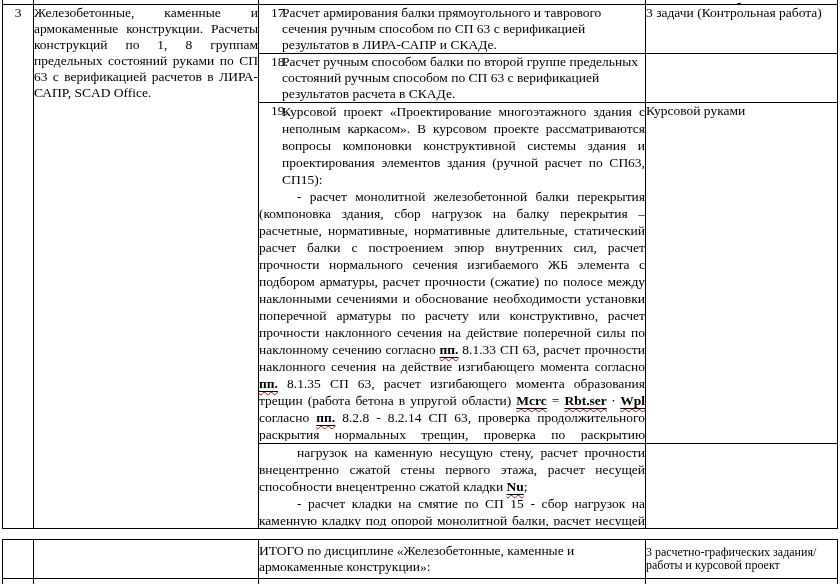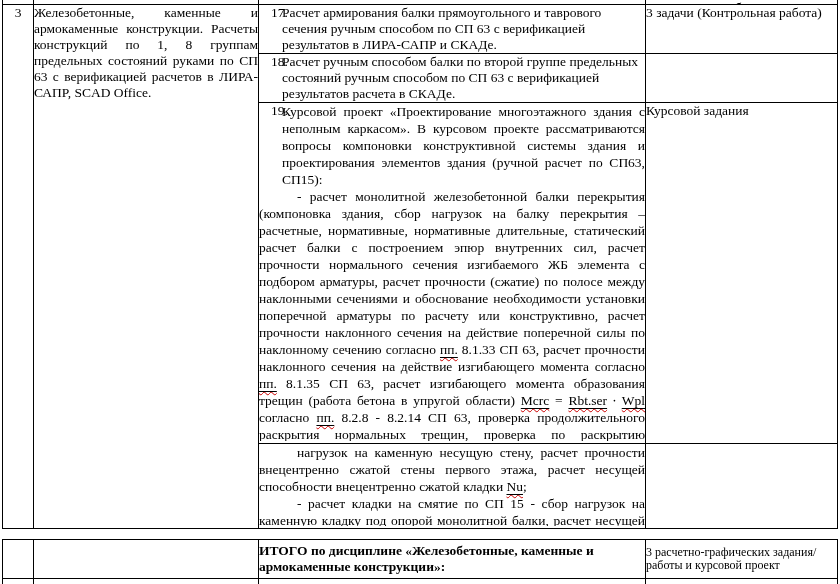--- a/index.html
+++ b/index.html
@@ -28,23 +28,23 @@
   .item .num{position:absolute;left:12px;top:0;}
   .just{text-align:justify;}
   p.par{margin:0;text-indent:38px;text-align:justify;line-height:17px;}
   .cp-intro{line-height:17px;}
   .fix337{height:338px;overflow:hidden;}
   .fix80{height:82px;overflow:hidden;}
   
   .wavy{text-decoration-line:underline;text-decoration-style:wavy;
         text-decoration-color:#cc0000;text-decoration-thickness:1px;
         text-underline-offset:3px;}
-  .wavy .u{text-decoration:underline solid #000 1px;}
+  .wavy .u{text-decoration:underline solid #000 1px;font-weight:bold;}
   
-  .total-cell{vertical-align:middle !important;padding:2px 8px 2px 29px;font-weight:bold;}
+  .total-cell{vertical-align:middle !important;padding:2px 8px 2px 29px;}
   .total-result-cell{vertical-align:middle !important;
                      font-size:12px;line-height:13px;padding:1px 6px;}
 </style>
 </head>
 <body>
 
 <div class="screen">
 
   <table class="doc main">
     <colgroup>
@@ -99,21 +99,21 @@
         <div class="fix337">
           <div class="item">
             <span class="num">19.</span>
             <div class="just cp-intro">Курсовой проект «Проектирование многоэтажного здания с неполным каркасом». В курсовом проекте рассматриваются вопросы компоновки конструктивной системы здания и проектирования элементов здания (ручной расчет по СП63, СП15):</div>
           </div>
           <p class="par">- расчет монолитной железобетонной балки перекрытия (компоновка здания, сбор нагрузок на балку перекрытия – расчетные, нормативные, нормативные длительные, статический расчет балки с построением эпюр внутренних сил, расчет прочности нормального сечения изгибаемого ЖБ элемента с подбором арматуры, расчет прочности (сжатие) по полосе между наклонными сечениями и обоснование необходимости установки поперечной арматуры по расчету или конструктивно, расчет прочности наклонного сечения на действие поперечной силы по наклонному сечению согласно <span class="wavy"><span class="u">пп.</span></span> 8.1.33 СП 63, расчет прочности наклонного сечения на действие изгибающего момента согласно <span class="wavy"><span class="u">пп.</span></span> 8.1.35 СП 63, расчет изгибающего момента образования трещин (работа бетона в упругой области) <span class="wavy"><span class="u">Mcrc</span></span> = <span class="wavy"><span class="u">Rbt.ser</span></span> ∙ <span class="wavy"><span class="u">Wpl</span></span> согласно <span class="wavy"><span class="u">пп.</span></span> 8.2.8 - 8.2.14 СП 63, проверка продолжительного раскрытия нормальных трещин, проверка по раскрытию нормальных трещин (непродолжительное раскрытие), расчет прогиба балки ( 8.2.19 - 8.2.31 СП 63);</p>
 
         </div>
       </td>
       <td class="result-cell">
-        <span>Курсовой задания</span>
+        <span>Курсовой руками</span>
       </td>
     </tr>
 
     <tr>
       <td class="task-cell" style="height:84px;">
         <div class="fix80">
           <p class="par">нагрузок на каменную несущую стену, расчет прочности внецентренно сжатой стены первого этажа, расчет несущей способности внецентренно сжатой кладки <span class="wavy"><span class="u">Nu</span></span>;</p>
           <p class="par">- расчет кладки на смятие по СП 15 - сбор нагрузок на каменную кладку под опорой монолитной балки, расчет несущей способности каменной кладки на местное смятие.</p>
         </div>
       </td>

